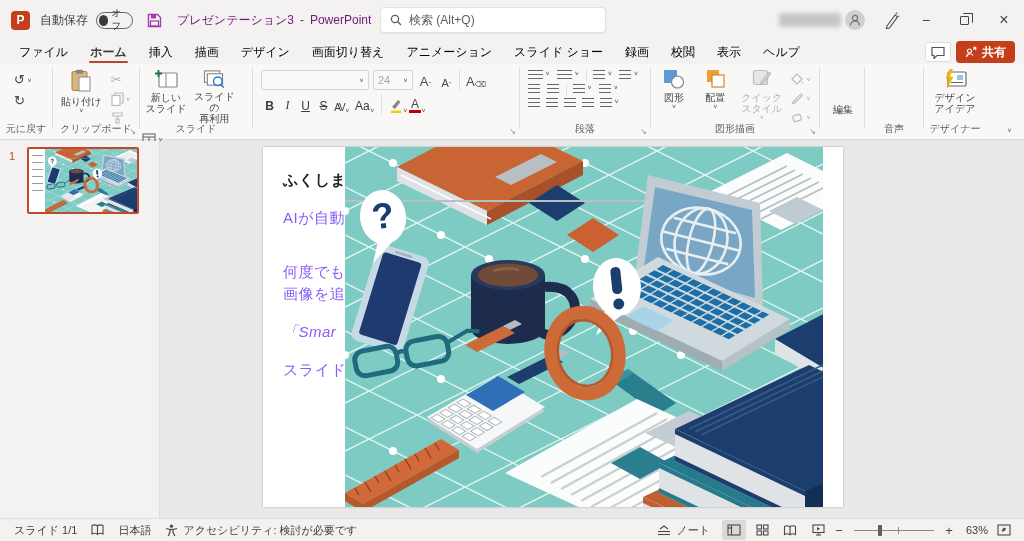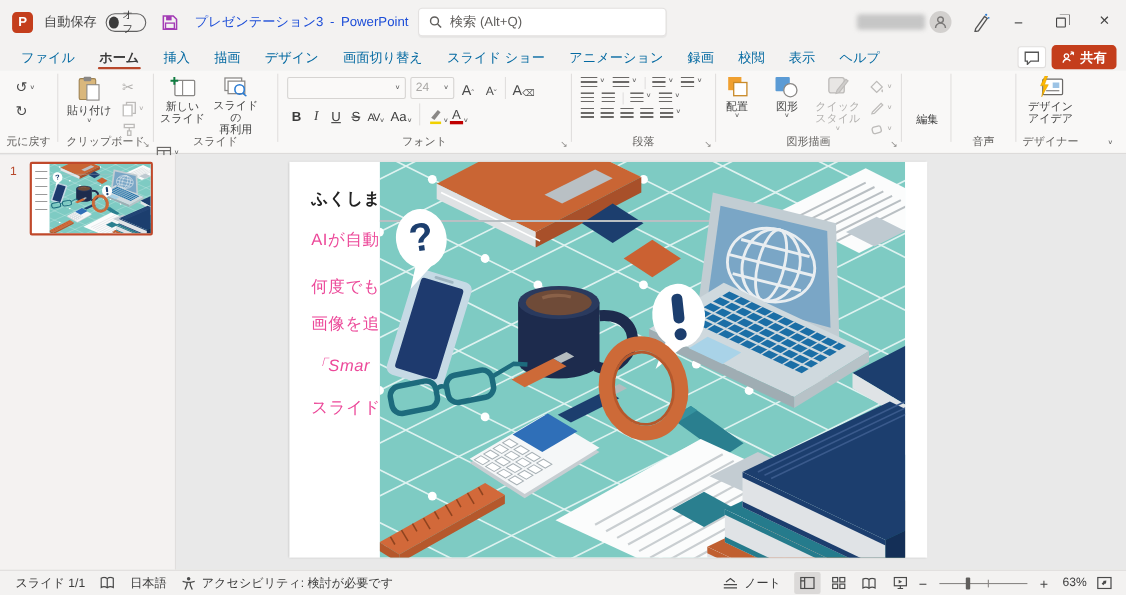--- a/index.html
+++ b/index.html
@@ -6,36 +6,36 @@
   html,body{width:1024px;height:541px;overflow:hidden;background:#e9e9e9;}
   #app{position:relative;width:1024px;height:541px;font-size:12px;color:#3b3b3b;}
   
   #titlebar{position:absolute;left:0;top:0;width:1024px;height:40px;background:#f3f2f1;display:flex;align-items:center;}
   #pptlogo{width:19px;height:19px;border-radius:4px;background:#c43e1c;color:#fff;font-weight:bold;font-size:12px;display:flex;align-items:center;justify-content:center;margin:0 10px 0 11px;}
   .tb-txt{font-size:12px;color:#444;}
   #autosave-toggle{width:37px;height:17px;border:1px solid #616161;border-radius:9px;display:flex;align-items:center;margin:0 8px;padding:0 4px 0 2px;gap:3px;background:#f3f2f1;}
   #autosave-knob{width:11px;height:11px;border-radius:50%;background:#3b3b3b;}
   #autosave-state{font-size:9.5px;color:#333;}
   #save-btn{margin:0 12px 0 6px;display:flex;}
-  #doc-title{font-size:12px;color:#1d4ed8;}
+  #doc-title{font-size:12px;color:#701a75;}
   #doc-title span{margin:0 3px;}
   #search-box{position:absolute;left:380px;top:7px;width:226px;height:26px;background:#fff;border:1px solid #e3e1e0;border-radius:4px;display:flex;align-items:center;padding-left:9px;gap:7px;box-shadow:0 1px 1px rgba(0,0,0,.05);}
   #search-box span{color:#5f5d5b;font-size:12px;}
   #user-blur{position:absolute;left:779px;top:13px;width:62px;height:14px;background:#c6c6c6;border-radius:3px;filter:blur(2px);}
   #avatar{position:absolute;left:845px;top:10px;width:20px;height:20px;border-radius:50%;background:#d2d0ce;display:flex;align-items:center;justify-content:center;}
   #pen-btn{position:absolute;left:882px;top:11px;}
   .winbtn{position:absolute;top:0;width:32px;height:40px;display:flex;align-items:center;justify-content:center;color:#444;font-size:14px;}
   #min-btn{left:910px;}
   #restore-btn{left:948px;}
   .restore-ic{width:9px;height:9px;border:1.2px solid #444;position:relative;border-radius:1px;}
   .restore-ic::before{content:'';position:absolute;left:2px;top:-4px;width:9px;height:9px;border-top:1.2px solid #444;border-right:1.2px solid #444;border-radius:1px;}
   #close-btn{left:988px;font-size:16px;}
   
   #tabsrow{position:absolute;left:0;top:40px;width:1024px;height:24px;background:#f3f2f1;display:flex;align-items:center;padding-left:8px;}
-  .tab{padding:0 11px;font-size:12px;color:#0369a1;height:24px;display:flex;align-items:center;position:relative;}
+  .tab{padding:0 11px;font-size:12px;color:#000000;height:24px;display:flex;align-items:center;position:relative;}
   .tab.active{font-weight:bold;color:#3b3b3b;}
   .tab.active::after{content:'';position:absolute;left:10px;right:10px;bottom:1px;height:2.5px;background:#b7472a;border-radius:2px;}
   #comment-btn{position:absolute;left:925px;top:42px;width:26px;height:20px;background:#fff;border:1px solid #e0dedd;border-radius:3px;display:flex;align-items:center;justify-content:center;}
   #share-btn{position:absolute;left:956px;top:41px;height:22px;background:#c43e1c;border-radius:4px;color:#fff;display:flex;align-items:center;padding:0 9px;gap:5px;font-size:12px;font-weight:bold;}
   
   #ribbon{position:absolute;left:0;top:64px;width:1024px;height:76px;background:#f9f8f7;border-bottom:1px solid #dddbda;display:flex;}
   .rgroup{position:relative;height:100%;flex-shrink:0;}
   .rsep{width:1px;background:#e1dfde;height:62px;margin-top:3px;flex-shrink:0;}
   .glabel{position:absolute;bottom:3px;left:0;right:0;text-align:center;font-size:10px;color:#605e5c;white-space:nowrap;}
   .launcher{position:absolute;bottom:3px;right:3px;font-size:8px;color:#8a8886;}
@@ -52,21 +52,21 @@
   .fbtn{height:20px;min-width:17px;display:flex;align-items:flex-end;justify-content:center;padding-bottom:1px;}
   
   #content{position:absolute;left:0;top:141px;width:1024px;height:377px;display:flex;}
   #workspace{order:2;position:relative;width:864px;height:377px;background:#e9e9e9;}
   #thumbpanel{order:1;position:relative;width:160px;height:377px;background:#f4f2f1;border-right:1px solid #e0dedd;}
   #thumb-num{position:absolute;left:9px;top:9px;font-size:11px;color:#b7472a;}
   #thumb{position:absolute;left:27px;top:6px;width:112px;height:67px;background:#fff;border:2px solid #c0492b;border-radius:2px;overflow:hidden;display:flex;}
   #thumb-textcol{width:16px;height:100%;padding:6px 2px 0 3px;}
   #thumb-textcol .mini-lines{width:11px;height:42px;background:repeating-linear-gradient(to bottom,#9a9a9a 0 1px,transparent 1px 7px);}
   #slide{position:absolute;left:103px;top:6px;width:580px;height:360px;background:#fff;box-shadow:0 0 2px rgba(0,0,0,.28);}
-  .sline{position:absolute;left:20px;font-size:15px;color:#ec4899;white-space:nowrap;letter-spacing:.5px;}
+  .sline{position:absolute;left:20px;font-size:15px;color:#8b5cf6;white-space:nowrap;letter-spacing:.5px;}
   .sline.title{font-weight:bold;color:#222;}
   #illus-box{position:absolute;left:82px;top:0;width:478px;height:360px;overflow:hidden;}
   
   #statusbar{position:absolute;left:0;top:518px;width:1024px;height:23px;background:#f3f2f1;border-top:1px solid #e0dedd;display:flex;align-items:center;font-size:11px;color:#3b3b3b;}
   .sb-item{display:flex;align-items:center;gap:5px;margin-left:14px;}
   #sb-right{position:absolute;right:8px;top:0;height:22px;display:flex;align-items:center;gap:4px;}
   .viewbtn{width:24px;height:20px;display:flex;align-items:center;justify-content:center;border-radius:2px;}
   .viewbtn.sel{background:#dbd9d8;}
   #zoom-track{width:80px;height:1px;background:#8a8886;position:relative;margin:0 6px;}
   #zoom-thumb{position:absolute;left:24px;top:-5px;width:4px;height:11px;background:#605e5c;border-radius:1px;}
@@ -123,22 +123,22 @@
     <div id="close-btn" class="winbtn">×</div>
   </div>
 
   <div id="tabsrow">
     <span class="tab">ファイル</span>
     <span class="tab active">ホーム</span>
     <span class="tab">挿入</span>
     <span class="tab">描画</span>
     <span class="tab">デザイン</span>
     <span class="tab">画面切り替え</span>
+    <span class="tab">アニメーション</span>
     <span class="tab">スライド ショー</span>
-    <span class="tab">アニメーション</span>
     <span class="tab">録画</span>
     <span class="tab">校閲</span>
     <span class="tab">表示</span>
     <span class="tab">ヘルプ</span>
   </div>
   <div id="comment-btn">
     <svg width="14" height="13" viewBox="0 0 14 13">
         <path d="M1 1.5 h12 v8 h-7 l-3 3 v-3 h-2 z" fill="none" stroke="#555" stroke-width="1.2"></path>
       </svg>
   </div>
@@ -291,21 +291,20 @@
           <span class="chev">∨</span>
         </div>
         <div class="fbtn">
           <span style="display:flex;flex-direction:column;align-items:center;line-height:11px;">
               <span style="font-size:12px;color:#4a4a4a;">A</span>
               <span style="width:12px;height:3px;background:#c00000;"></span>
             </span>
           <span class="chev">∨</span>
         </div>
       </div>
-      <div class="glabel">フォント</div>
       <span class="launcher">↘</span>
     </div>
     <div class="rsep"></div>
 
     <div class="rgroup" style="width:130px;">
       <div style="display:flex;align-items:center;gap:7px;padding:6px 0 0 8px;">
         <span style="display:flex;gap:2px;">
             <span class="li"></span>
             <span class="chev">∨</span>
           </span>
@@ -343,34 +342,34 @@
             <span class="li sm"></span>
             <span class="chev">∨</span>
           </span>
       </div>
       <div class="glabel">段落</div>
       <span class="launcher">↘</span>
     </div>
     <div class="rsep"></div>
 
     <div class="rgroup" style="width:168px;">
+      <div class="rbig" style="margin-left:4px;width:38px;">
+        <svg width="22" height="20" viewBox="0 0 22 20">
+            <rect x="1" y="1" width="13" height="13" rx="1" fill="#5b9bd5"></rect>
+            <circle cx="14.5" cy="13" r="6" fill="#fff" stroke="#8a8886" stroke-width="1.2"></circle>
+          </svg>
+        <span class="blabel">図形</span>
+        <span class="chev">∨</span>
+      </div>
       <div class="rbig" style="width:38px;">
         <svg width="22" height="20" viewBox="0 0 22 20">
             <rect x="3" y="1" width="12" height="12" fill="#f0a030"></rect>
             <rect x="8" y="6" width="12" height="12" fill="#fff" stroke="#c98a28" stroke-width="1.2"></rect>
           </svg>
         <span class="blabel">配置</span>
-        <span class="chev">∨</span>
-      </div>
-      <div class="rbig" style="margin-left:4px;width:38px;">
-        <svg width="22" height="20" viewBox="0 0 22 20">
-            <rect x="1" y="1" width="13" height="13" rx="1" fill="#5b9bd5"></rect>
-            <circle cx="14.5" cy="13" r="6" fill="#fff" stroke="#8a8886" stroke-width="1.2"></circle>
-          </svg>
-        <span class="blabel">図形</span>
         <span class="chev">∨</span>
       </div>
       <div class="rbig gray" style="width:48px;">
         <svg width="20" height="20" viewBox="0 0 20 20">
             <rect x="1.5" y="1.5" width="14" height="14" rx="2" fill="#e8e6e4" stroke="#c4c2c0" stroke-width="1.2"></rect>
             <path d="M9 13 L17 3 l2 1.5 L11 15 l-3 1 z" fill="#cfcdcb"></path>
           </svg>
         <span class="blabel gray">クイック
 スタイル</span>
         <span class="chev gray">∨</span>
@@ -434,21 +433,21 @@
 
     <div style="position:absolute;right:12px;bottom:6px;" class="chev">∨</div>
   </div>
 
   <div id="content">
 
     <div id="workspace">
       <div id="slide">
         <div class="sline title" style="top:24px;">ふくしま</div>
         <div class="sline" style="top:62px;">AIが自動</div>
-        <div class="sline" style="top:104px;">何度でも</div>
+        <div class="sline" style="top:116px;">何度でも</div>
         <div class="sline" style="top:138px;">画像を追</div>
         <div class="sline" style="top:176px;font-style:italic;">「Smar</div>
         <div class="sline" style="top:214px;">スライド</div>
 
         <div id="illus-box">
           <svg width="478" height="360" viewBox="0 0 478 360">
             <g id="illus">
               <rect x="0" y="0" width="478" height="360" fill="#7ecbc3"></rect>
 
               <g stroke="#ffffff" stroke-width="1.5" opacity="0.75">

